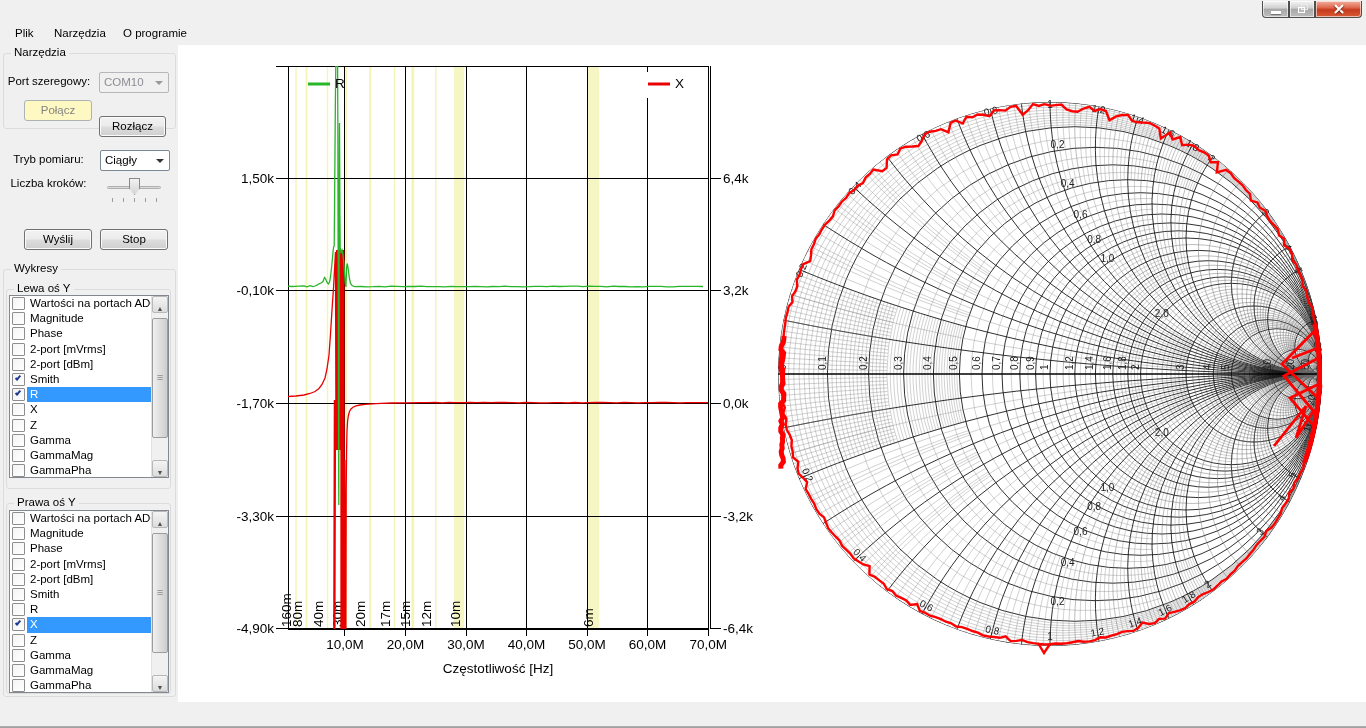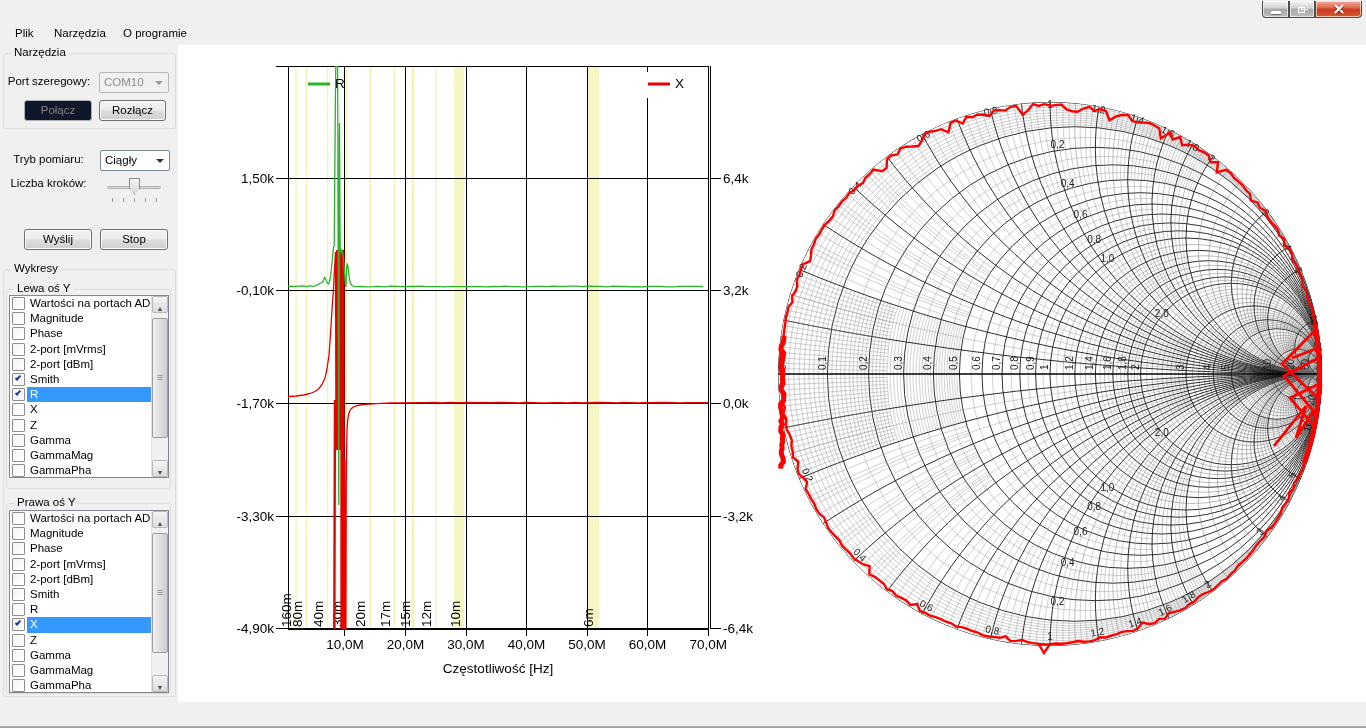--- a/index.html
+++ b/index.html
@@ -24,21 +24,21 @@
 .xx.b{transform:translate(-50%,-50%) rotate(-45deg)}
 #bmin .dash{position:absolute;left:8px;top:10px;width:10px;height:3px;background:#fff;box-shadow:0 1px 1px rgba(0,0,0,.4)}
 
 #menu{position:absolute;left:0;top:23px;width:1214px;height:22px;background:#f0f0f0;font-size:11.5px;color:#000}
 #menu span{position:absolute;top:4px}
 
 .gbox{position:absolute;border:1px solid #dcdcdc;border-radius:3px}
 .glabel{position:absolute;top:-8px;left:7px;background:#f0f0f0;padding:0 3px;font-size:11.5px;color:#000}
 .lab{position:absolute;font-size:11.5px;color:#000;text-align:center}
 .btn{position:absolute;width:68px;height:21px;border:1px solid #707070;border-radius:3px;background:linear-gradient(180deg,#f2f2f2 0%,#ebebeb 48%,#dddddd 52%,#cfcfcf 100%);box-shadow:inset 0 0 0 1px #fbfbfb;font-size:11.5px;color:#000;text-align:center;line-height:19px}
-.btn.dis{border-color:#adb2b5;background:#0f172a;box-shadow:none;color:#838383}
+.btn.dis{border-color:#adb2b5;background:#fef9c3;box-shadow:none;color:#838383}
 .combo{position:absolute;width:70px;height:21px;border:1px solid #7a8a99;border-radius:2px;background:#fff;font-size:11.5px;line-height:19px;padding-left:4px;color:#000}
 .combo .arr{position:absolute;right:5px;top:8px;width:0;height:0;border-left:4px solid transparent;border-right:4px solid transparent;border-top:4px solid #333}
 .combo.dis{border-color:#b5b8bb;background:#f0f0f0;color:#8d8d94}
 .combo.dis .arr{border-top-color:#999}
 
 .lbox{position:absolute;left:9px;width:160px;height:183px;border:1px solid #828790;background:#fff;overflow:hidden}
 .row{position:relative;height:15.2px;font-size:11.5px;white-space:nowrap}
 .cb{position:absolute;left:2px;top:1px;width:13px;height:13px;border:1px solid #8e8e8e;background:linear-gradient(135deg,#f4f4f4,#fff);border-radius:1px}
 .ck{position:absolute;left:2px;top:2px;width:6px;height:3px;border-left:2px solid #1f3a8f;border-bottom:2px solid #1f3a8f;transform:rotate(-48deg)}
 .rt{position:absolute;left:17px;right:17px;top:0;height:15.2px;line-height:15px;padding:0 3px;color:#000;overflow:hidden}
@@ -77,21 +77,21 @@
       <span style="left:123px">O programie</span>
     </div>
 <div style="position:absolute;left:178px;top:45px;width:1188px;height:657px;background:#fff"></div>
 
 <div class="gbox" style="left:3px;top:53px;width:173px;height:76px">
       <span class="glabel">Narzędzia</span>
     </div>
 <div class="lab" style="left:4px;top:75px;width:90px">Port szeregowy:</div>
 <div class="combo dis" style="left:99px;top:72px">COM10<span class="arr"></span></div>
 <div class="btn dis" style="left:24px;top:100px">Połącz</div>
-<div class="btn" style="left:99px;top:100px;width:67px">Rozłącz</div>
+<div class="btn" style="left:99px;top:116px;width:67px">Rozłącz</div>
 
 <div class="lab" style="left:4px;top:153px;width:89px">Tryb pomiaru:</div>
 <div class="combo" style="left:100px;top:150px">Ciągły<span class="arr"></span></div>
 <div class="lab" style="left:4px;top:177px;width:89px">Liczba kroków:</div>
 <div id="slider">
       <div id="strack"></div>
       <div id="sthumb2"></div>
 <div class="stick" style="left:5px"></div>
       <div class="stick" style="left:16px"></div>
       <div class="stick" style="left:27px"></div>

